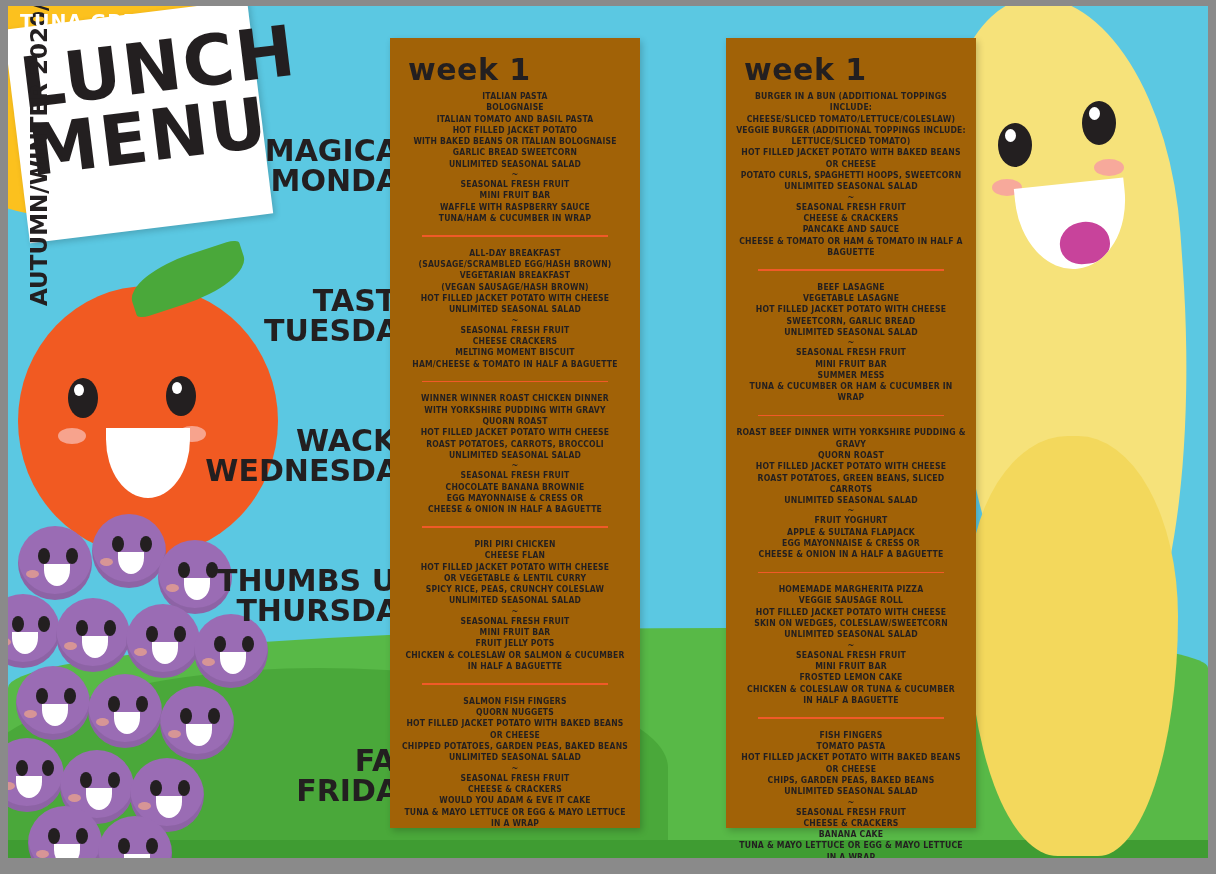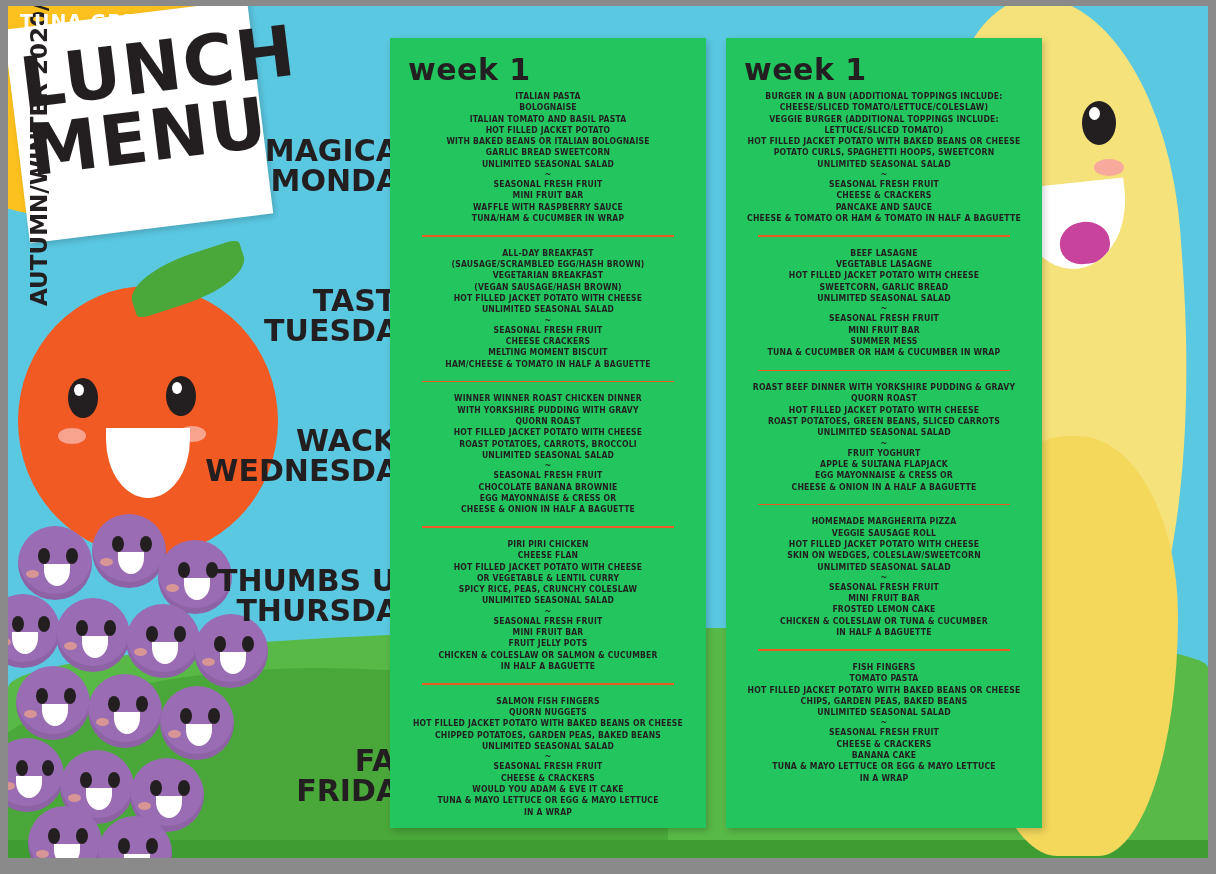--- a/index.html
+++ b/index.html
@@ -218,23 +218,23 @@
   .day.d1 { top: 10px; }
   .day.d2 { top: 160px; }
   .day.d3 { top: 300px; }
   .day.d4 { top: 440px; }
   .day.d5 { top: 620px; }
 
   
   .col {
     position: absolute;
     top: 32px;
-    width: 316px;
+    width: 250px;
     height: 790px;
-    background: #22c55e;
+    background: #a16207;
     box-shadow: 2px 3px 7px rgba(0,0,0,.2);
   }
   .col.c1 { left: 382px; }
   .col.c2 { left: 718px; }
   .col-title {
     font-family: "DejaVu Sans", sans-serif;
     font-weight: bold;
     font-size: 30px;
     color: #231f20;
     padding: 14px 0 2px 18px;

